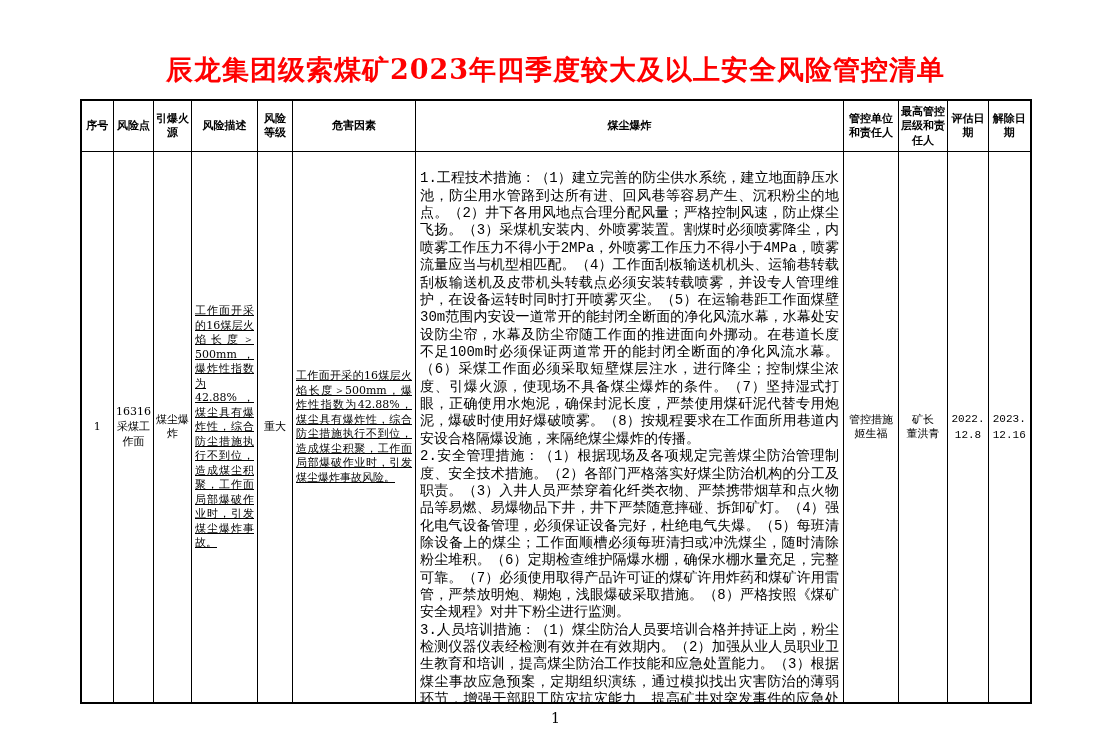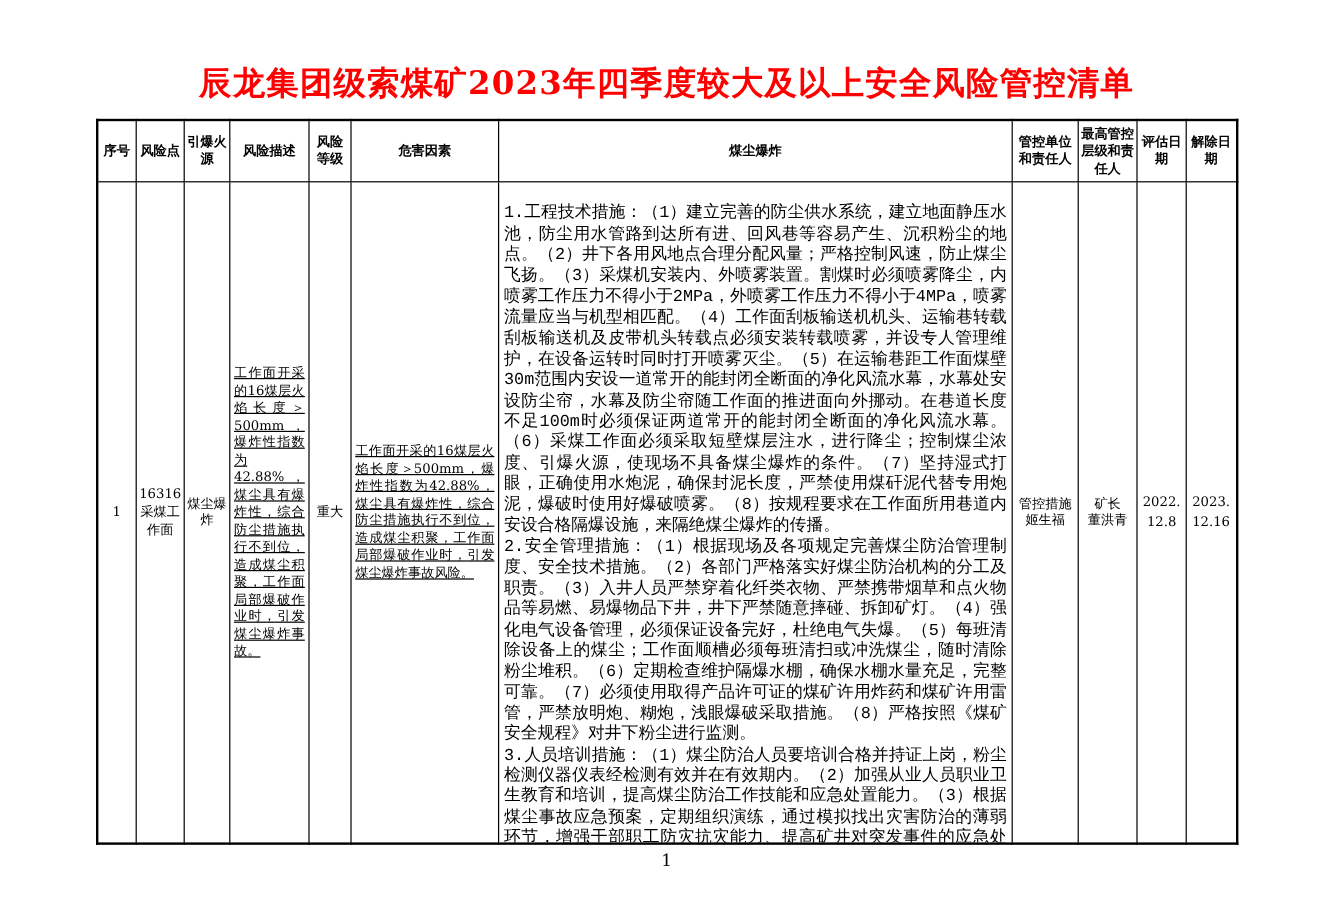--- a/index.html
+++ b/index.html
@@ -77,20 +77,21 @@
     white-space: pre-wrap;
     line-height: 1.24;
     font-size: 14px;
     font-family: Liberation Mono, monospace;
   }
   .pre { white-space: pre-line; }
   .c-date {
     word-break: break-all;
     font-size: 10.5px;
     line-height: 1.5;
+    font-family: Liberation Mono, monospace;
   }
   .page-number {
     position: absolute;
     left: 0;
     right: 0;
     top: 710px;
     text-align: center;
     font-size: 14px;
     color: #000;
   }

